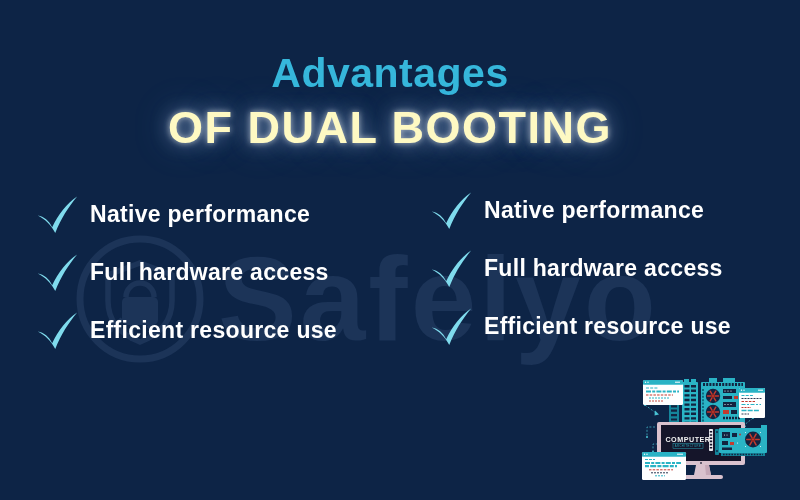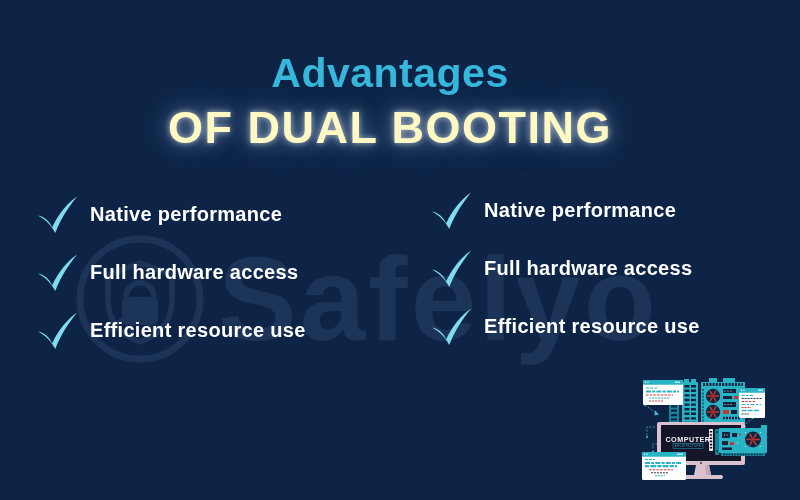--- a/index.html
+++ b/index.html
@@ -27,21 +27,21 @@
   .watermark-text{
     font-size:118px;font-weight:bold;color:#1c3458;letter-spacing:3px;line-height:1;
   }
   
   .adv-list{position:absolute;z-index:2;}
   .adv-list.left{left:36px;top:196px;}
   .adv-list.right{left:430px;top:192px;}
   .adv-item{display:flex;align-items:center;gap:12px;height:36px;margin-bottom:22px;}
   .adv-item svg{width:42px;height:39px;flex:0 0 auto;}
   .adv-label{
-    font-size:20px;font-weight:bold;color:#ffffff;letter-spacing:.3px;white-space:nowrap;
+    font-size:23px;font-weight:bold;color:#ffffff;letter-spacing:.3px;white-space:nowrap;
   }
   
   .illustration{position:absolute;left:625px;top:365px;width:175px;height:135px;z-index:2;}
 </style>
 </head>
 <body>
 
 <div class="header">
   <div class="title">Advantages</div>
   <div class="subtitle">OF DUAL BOOTING</div>

